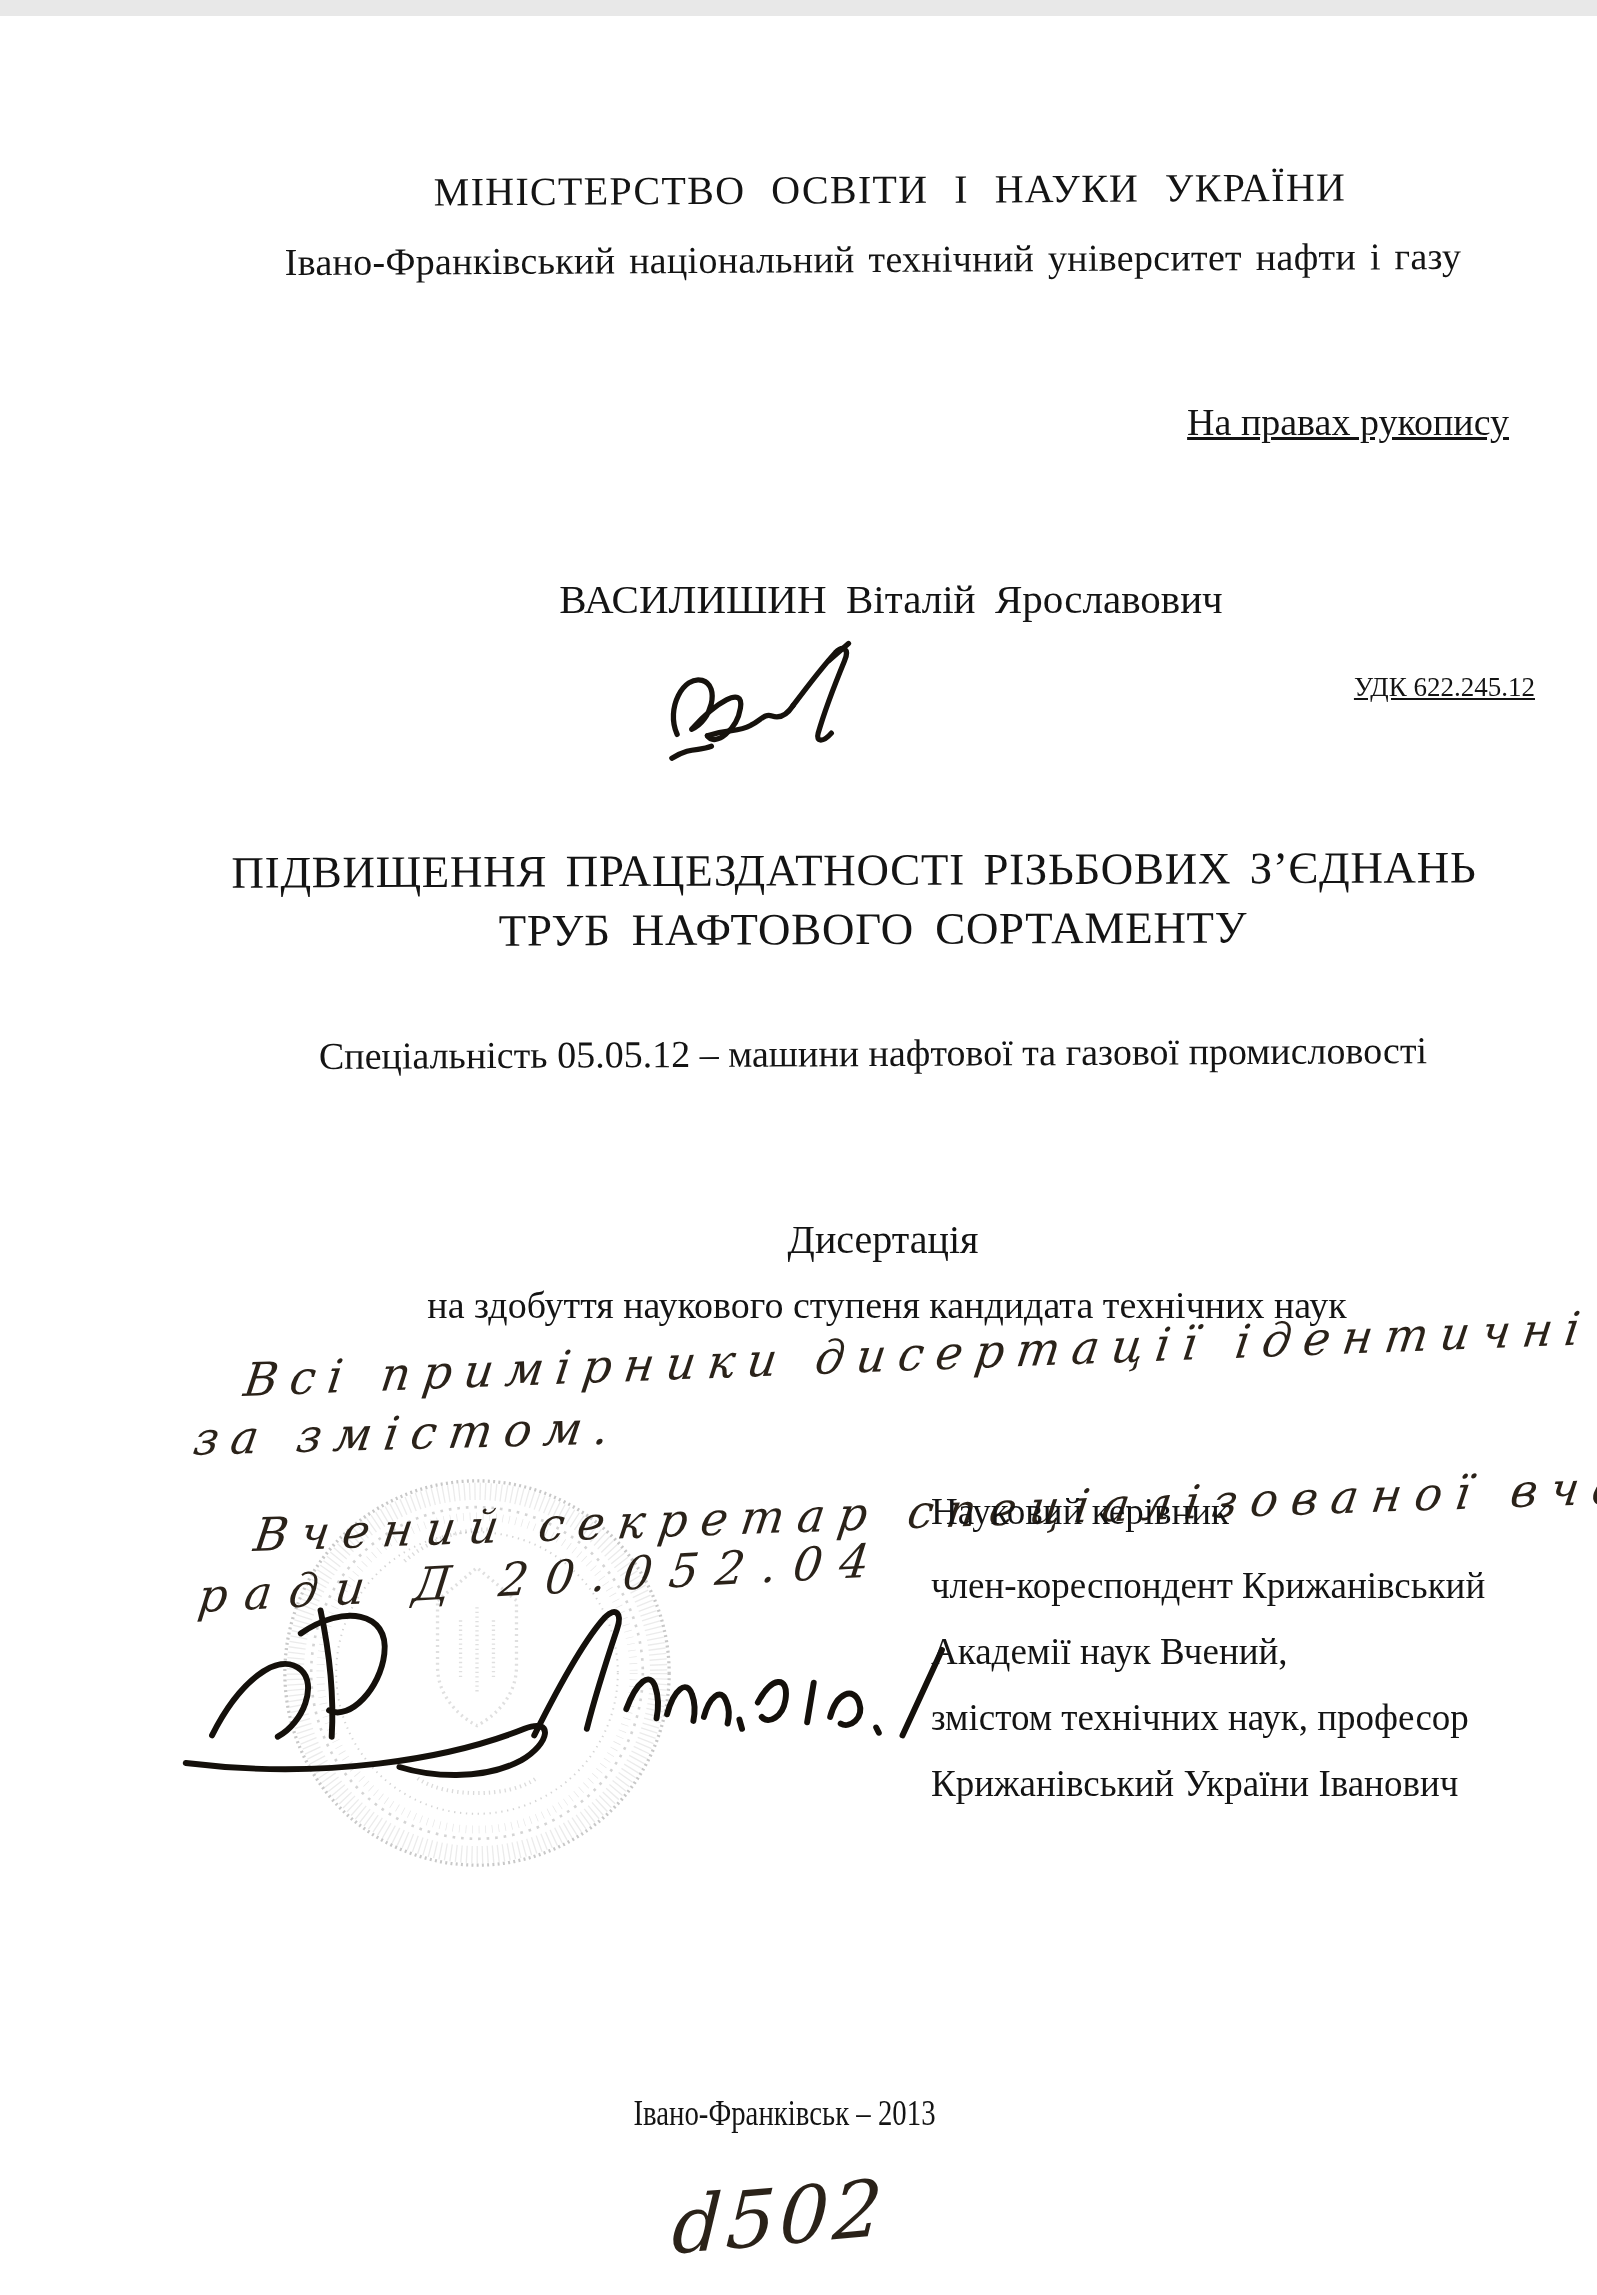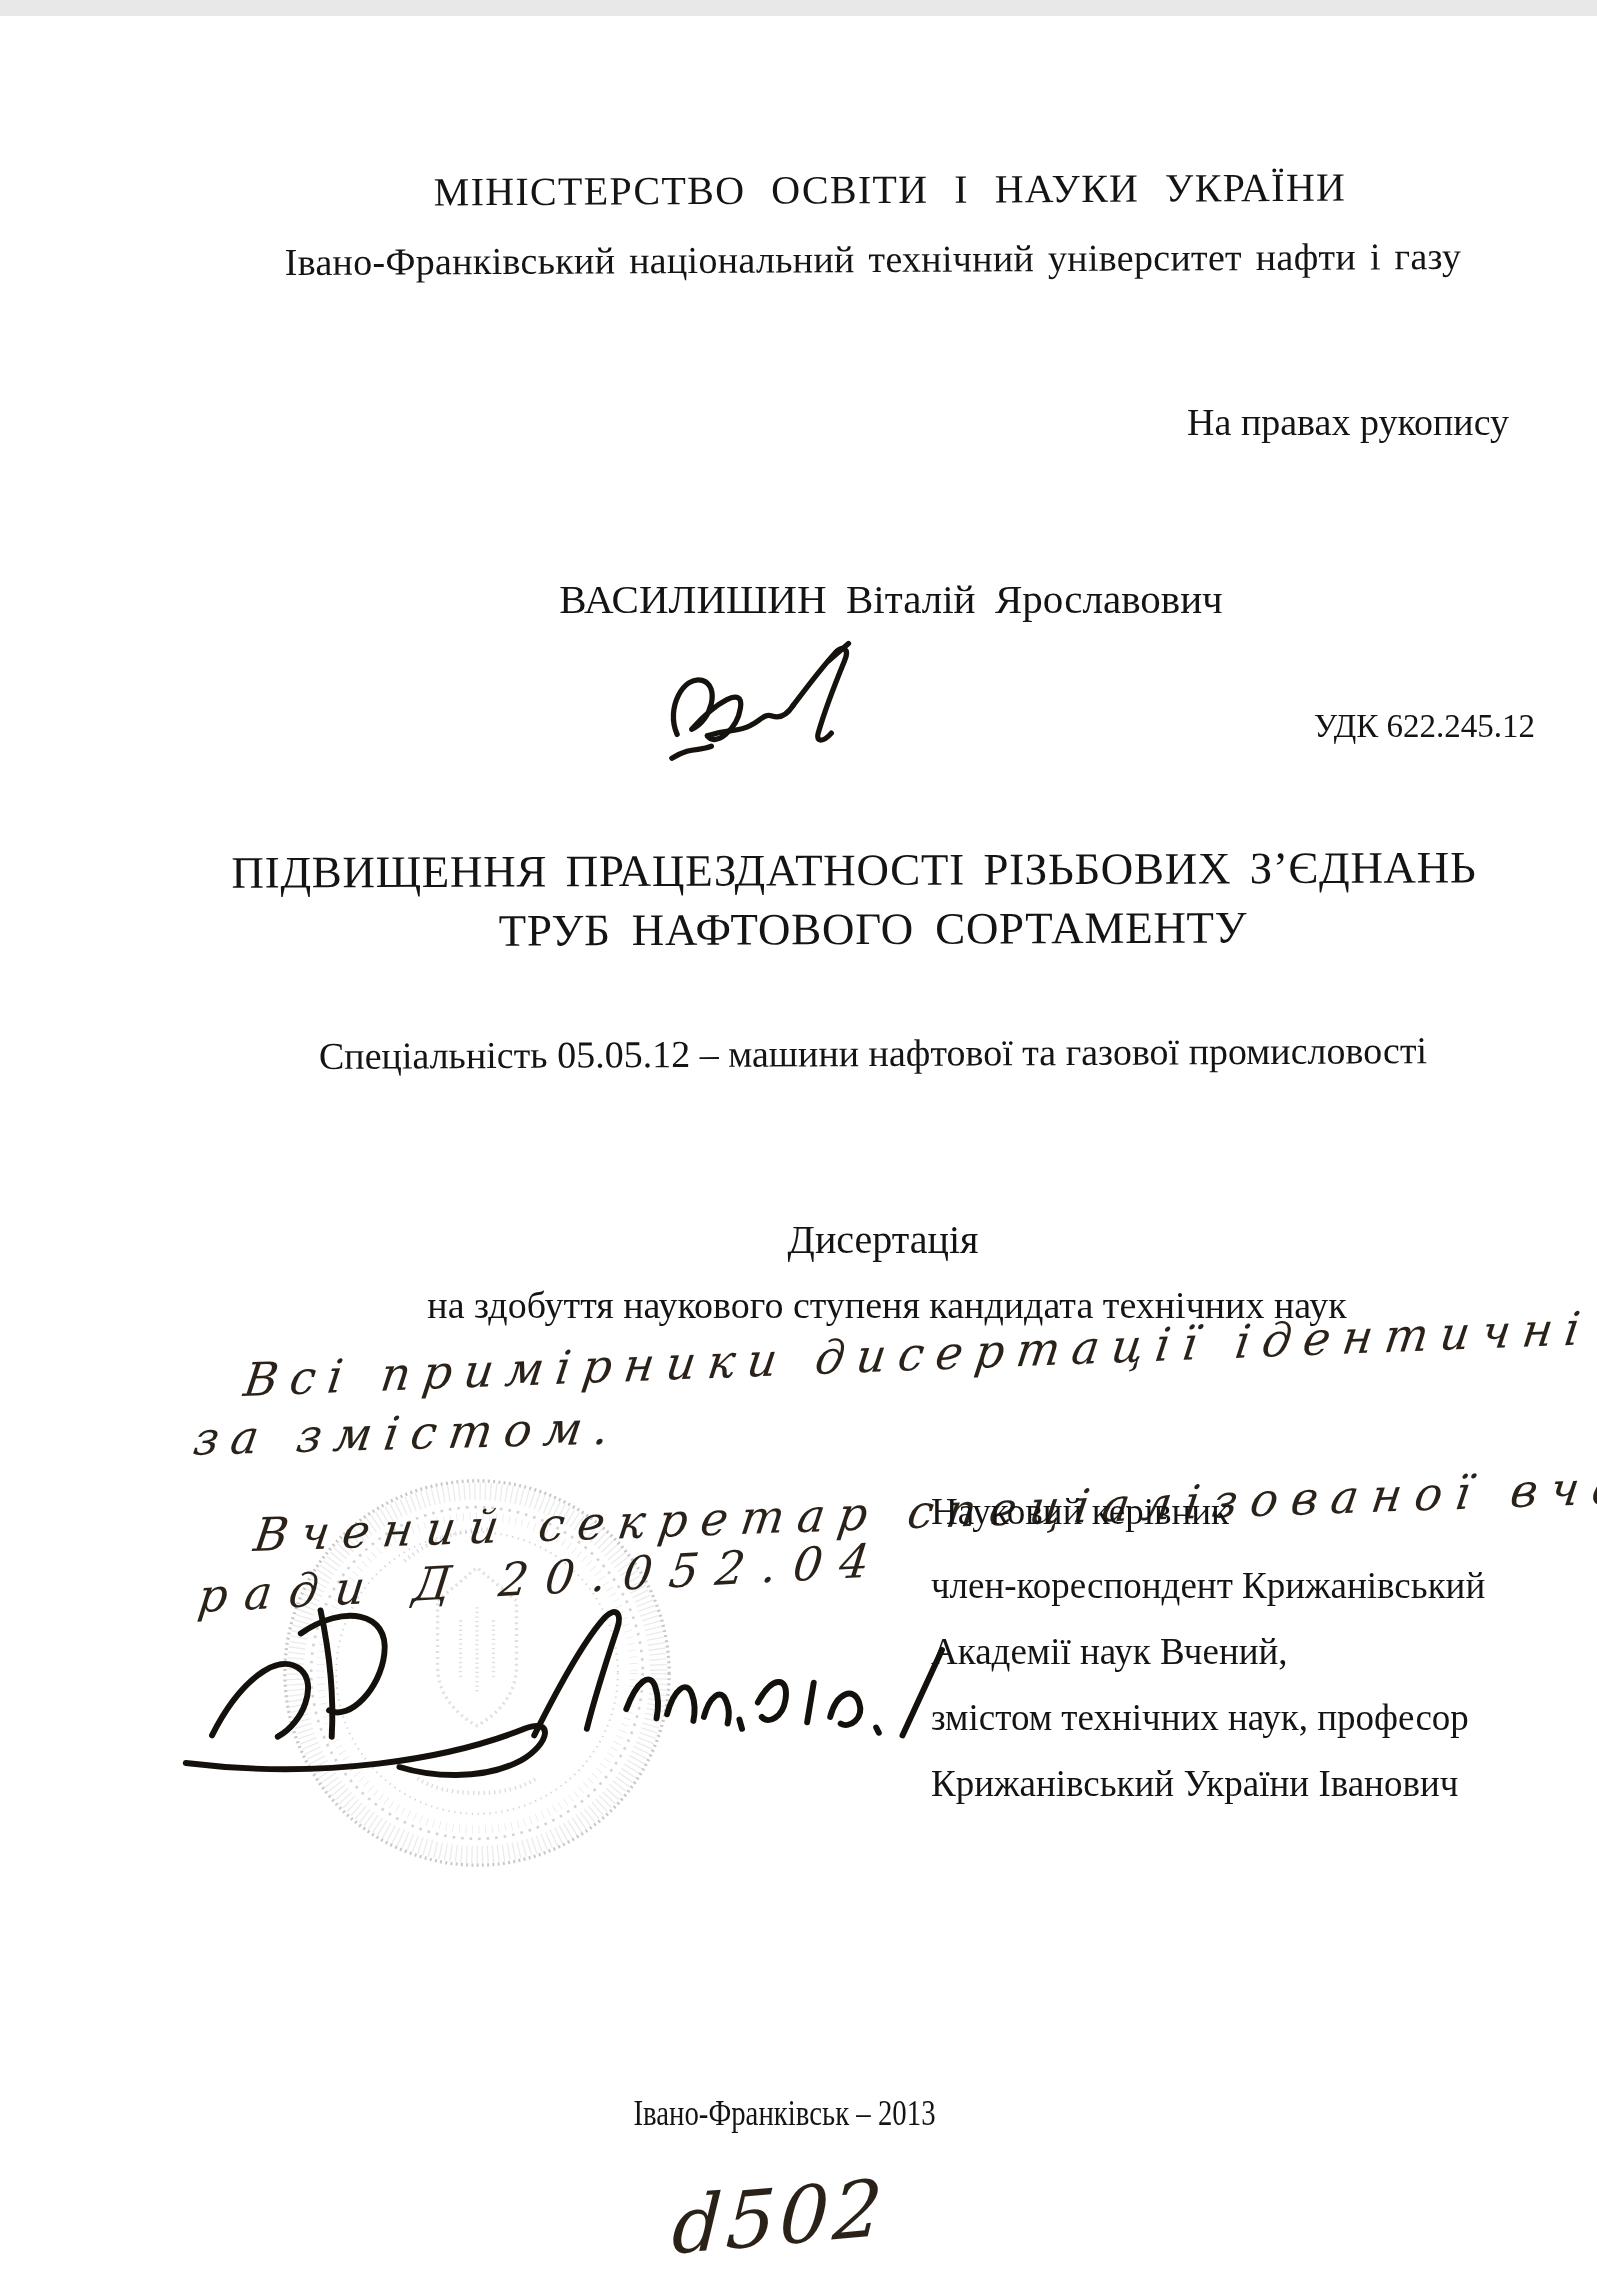--- a/index.html
+++ b/index.html
@@ -6,27 +6,27 @@
   #page {
     position:relative;
     width:1598px; height:2295px;
     margin:16px auto;
     background:#ffffff;
     font-family:"Liberation Serif", serif;
     color:#141414;
     overflow:hidden;
   }
   .line { position:absolute; left:0; right:0; text-align:center; white-space:nowrap; line-height:1.12; }
-  .rline { position:absolute; white-space:nowrap; line-height:1.12; }
+  .rline { position:absolute; white-space:nowrap; line-height:1.12;text-decoration:underline; }
 
   .ministry      { top:152px;  font-size:40px; letter-spacing:1.3px; word-spacing:14.5px; transform:translateX(91px) rotate(-0.3deg); }
   .university    { top:222px;  font-size:38px; letter-spacing:0.3px; word-spacing:4px; transform:translateX(74px) rotate(-0.3deg); }
   .manuscript    { top:385px;  right:89px; font-size:38px; }
   .author-name   { top:561px;  font-size:41px; word-spacing:9.2px; transform:translateX(92px); }
-  .udc           { top:692px; right:63px; font-size:33px; }
+  .udc           { top:656px; right:63px; font-size:27px; }
   .title1        { top:829px; font-size:45px; letter-spacing:0.7px; word-spacing:6.6px; transform:translateX(55px) rotate(-0.25deg); }
   .title2        { top:888px; font-size:45px; letter-spacing:0.7px; word-spacing:9.2px; transform:translateX(74px) rotate(-0.25deg); }
   .specialty     { top:1016px; font-size:38px; transform:translateX(74px) rotate(-0.3deg); }
   .diss          { top:1202px; font-size:40px; transform:translateX(84px); }
   .degree        { top:1268px; font-size:38px; transform:translateX(88px); }
   .cityyear      { top:2077px; font-size:36px; transform:translateX(-14.5px) scaleX(0.8); transform-origin:50% 50%; }
 
   .hand {
     position:absolute; white-space:nowrap;
     font-family:"DejaVu Serif", serif;

